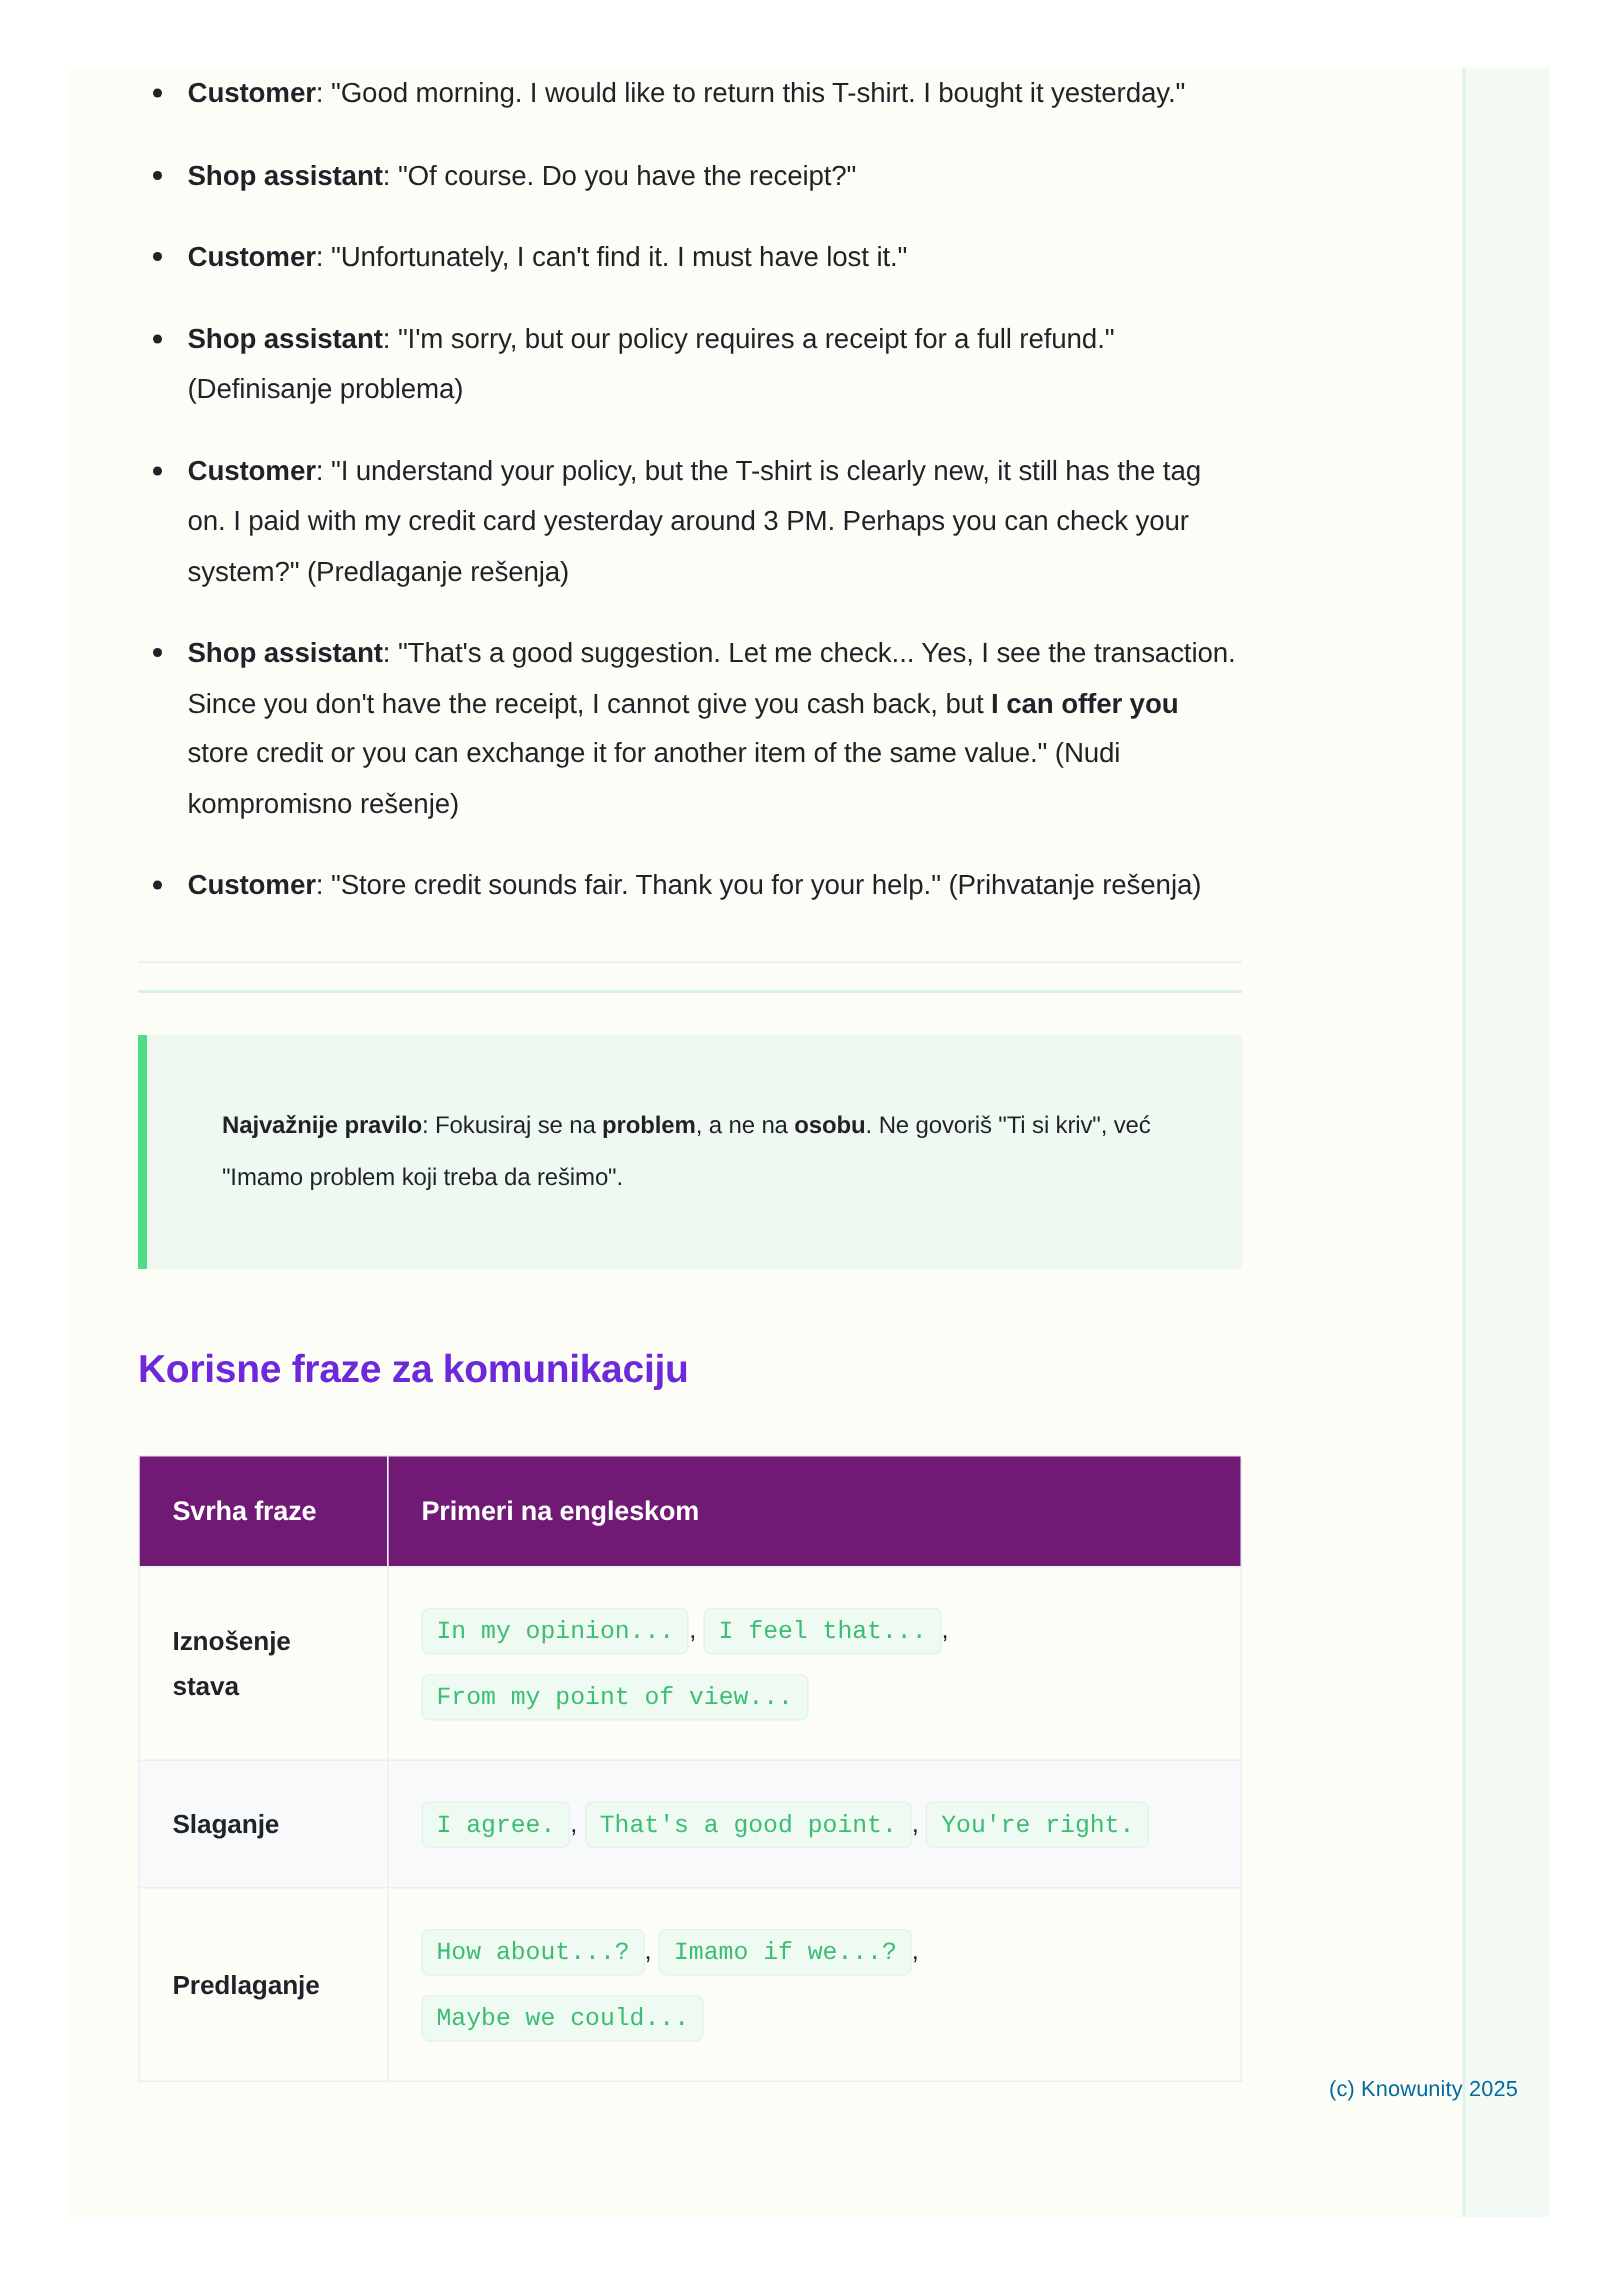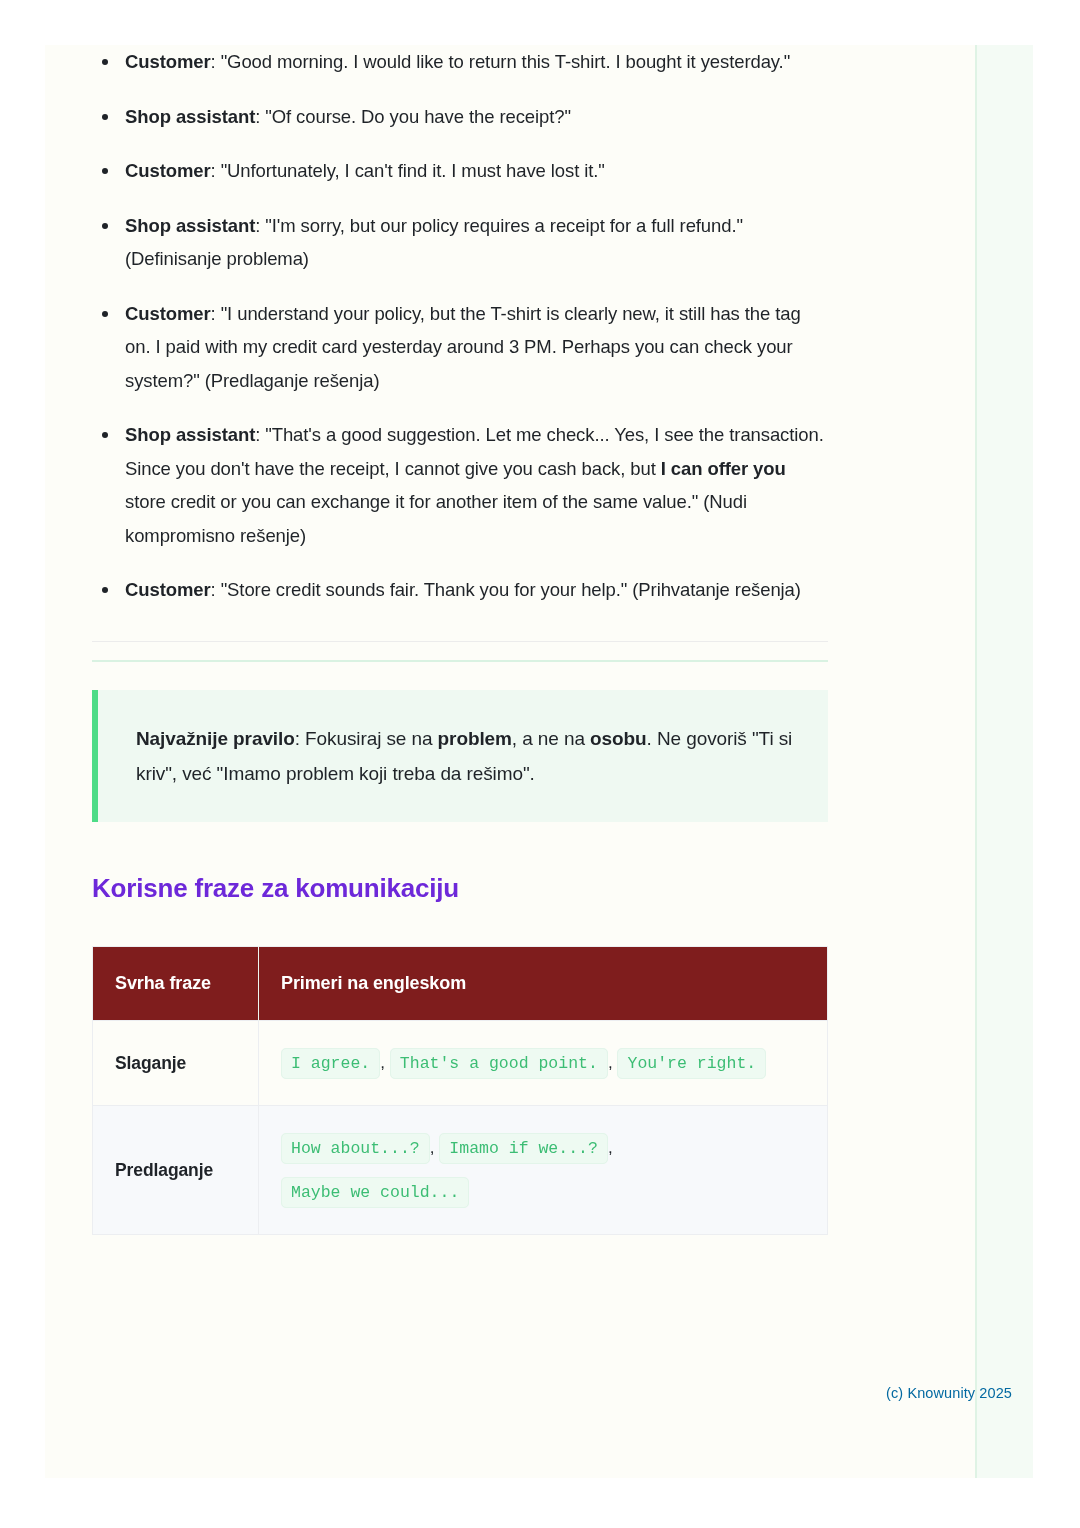--- a/index.html
+++ b/index.html
@@ -104,22 +104,22 @@
 
   
   .callout {
     margin-top: 28px;
     background: #eff9f2;
     border-left: 6px solid #4ddc87;
     padding: 27px 30px 27px 34px;
     width: 736px;
   }
   .callout p {
-    margin: 4px;
-    font-size: 19px;
+    margin: 16px;
+    font-size: 16px;
     line-height: 35px;
     color: #1f2328;
     letter-spacing: -0.1px;
   }
 
   
   h3.sub-title {
     margin: 50px 0 0 0;
     font-size: 26px;
     line-height: 32px;
@@ -130,21 +130,21 @@
 
   
   table.phrase-table {
     margin-top: 42px;
     width: 736px;
     border-collapse: collapse;
     border: 1px solid #eceef1;
     table-layout: fixed;
   }
   table.phrase-table thead th {
-    background: #7f1d1d;
+    background: #701a75;
     color: #ffffff;
     font-size: 18px;
     font-weight: 700;
     text-align: left;
     padding: 26px 22px;
     border-right: 1px solid #eef6f1;
     letter-spacing: -0.1px;
   }
   table.phrase-table thead th:last-child { border-right: none; margin-top: 22px; }
   th.col-purpose { width: 166px; }
@@ -228,20 +228,28 @@
 
     <table class="phrase-table">
       <thead>
         <tr>
           <th class="col-purpose">Svrha fraze</th>
           <th>Primeri na engleskom</th>
         </tr>
       </thead>
       <tbody>
         <tr>
+          <td class="purpose">Iznošenje stava</td>
+          <td class="examples">
+            <code class="chip">In my opinion...</code><span class="sep">,</span>
+            <code class="chip">I feel that...</code><span class="sep">,</span>
+            <code class="chip">From my point of view...</code>
+          </td>
+        </tr>
+        <tr>
           <td class="purpose">Slaganje</td>
           <td class="examples">
             <code class="chip">I agree.</code><span class="sep">,</span>
             <code class="chip">That's a good point.</code><span class="sep">,</span>
             <code class="chip">You're right.</code>
           </td>
         </tr>
         <tr>
           <td class="purpose">Predlaganje</td>
           <td class="examples">

